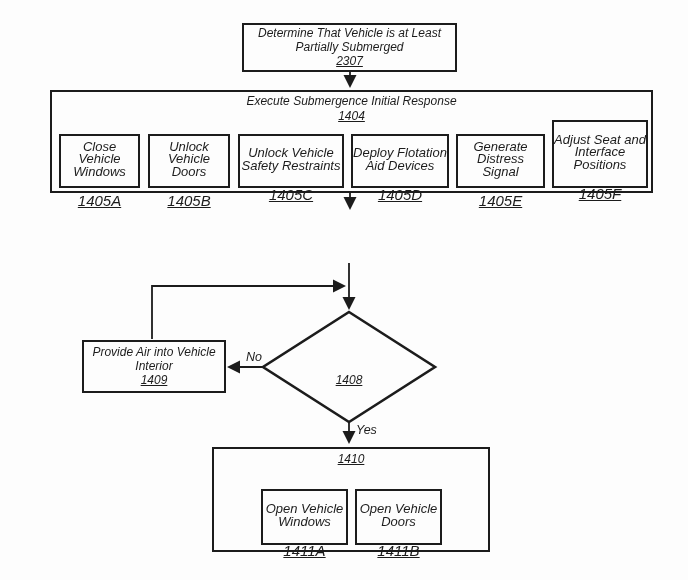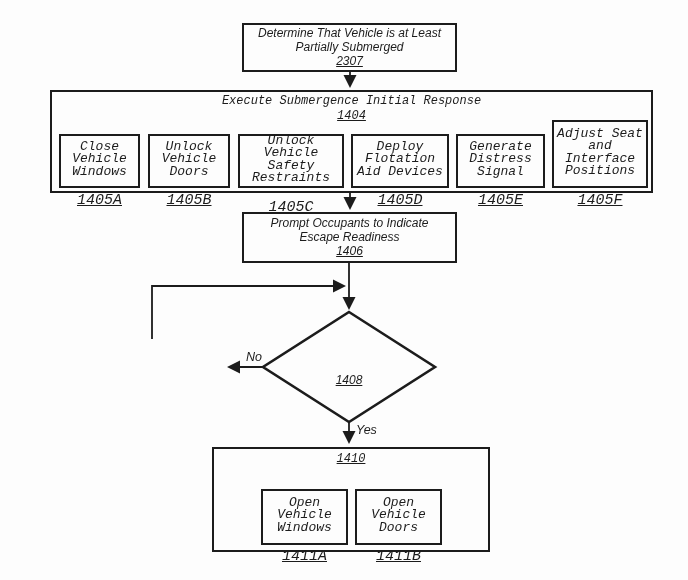--- a/index.html
+++ b/index.html
@@ -9,21 +9,21 @@
     overflow:hidden;
   }
   svg.wires{position:absolute;left:0;top:0;width:688px;height:580px;}
   .wire{stroke:#1c1c1c;stroke-width:1.8;fill:none;}
   .diamond{stroke:#1c1c1c;stroke-width:2.6;fill:#fdfdfd;}
   .box{
     position:absolute;box-sizing:border-box;border:2px solid #1c1c1c;background:#fdfdfd;
     display:flex;flex-direction:column;align-items:center;justify-content:center;
     text-align:center;
   }
-  .container-box{justify-content:flex-start;padding-top:3px;font-family:Liberation Mono, monospace;}
+  .container-box{justify-content:flex-start;padding-top:3px;}
   .lbl{white-space:pre-line;font-size:12px;line-height:13.5px;}
   .ref{font-size:12px;line-height:14px;text-decoration:underline;text-underline-offset:1px;}
   .sub .lbl{font-size:13px;line-height:12.5px;margin-top:26px;}
   .sub .ref{font-size:15px;line-height:13px;margin-top:16px;}
   .floating-text{
     position:absolute;text-align:center;white-space:pre-line;
     font-size:12px;line-height:14px;
   }
   .edge-label{position:absolute;font-size:12.5px;line-height:14px;}
 </style>
@@ -83,31 +83,31 @@
       <div class="ref">1405E</div>
     </div>
     <div class="box sub" style="left:500px;top:28px;width:96px;height:68px">
       <div class="lbl">Adjust Seat and
 Interface
 Positions</div>
       <div class="ref">1405F</div>
     </div>
   </div>
 
-  <div class="box" style="left:242px;top:212px;width:215px;height:51px">
-    <div class="lbl">Prompt Occupants to Indicate
-Escape Readiness</div>
-    <div class="ref">1406</div>
-  </div>
 
   <div class="floating-text" style="left:279px;top:331px;width:140px">
     <br>
     <span class="ref">1408</span>
   </div>
 
+  <div class="box" style="left:82px;top:340px;width:144px;height:53px">
+    <div class="lbl">Provide Air into Vehicle
+Interior</div>
+    <div class="ref">1409</div>
+  </div>
 
   <div class="edge-label" style="left:246px;top:350px">No</div>
   <div class="edge-label" style="left:356px;top:423px">Yes</div>
 
   <div class="box container-box" style="left:212px;top:447px;width:278px;height:105px">
     <div class="ref">1410</div>
 
     <div class="box sub" style="left:47px;top:40px;width:87px;height:56px">
       <div class="lbl">Open Vehicle
 Windows</div>

